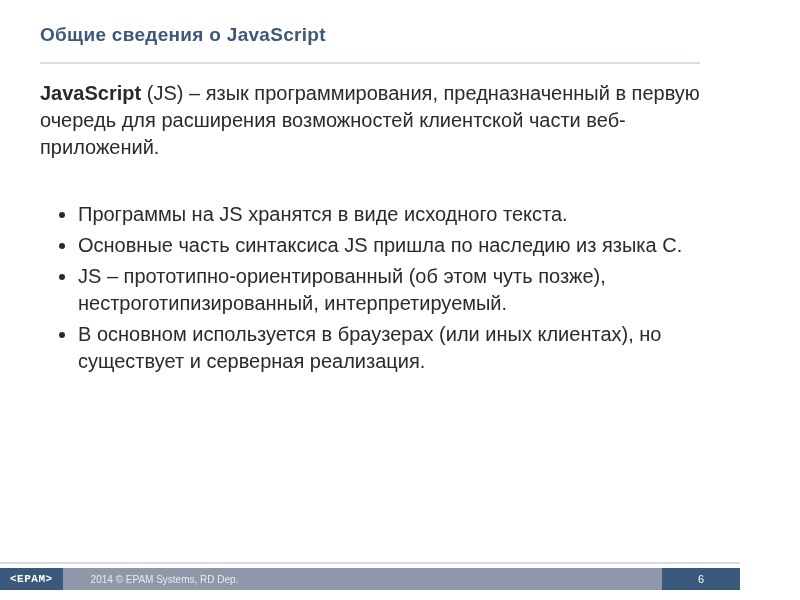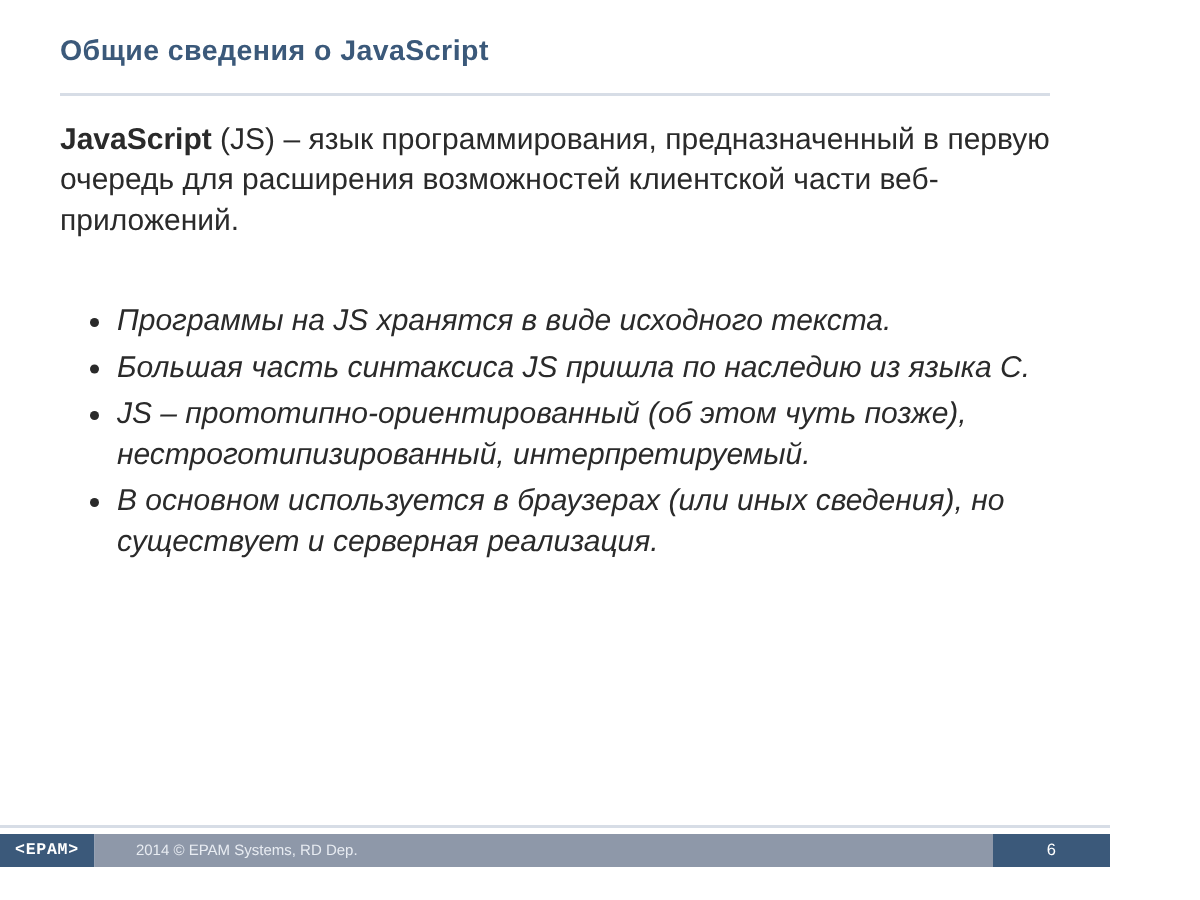--- a/index.html
+++ b/index.html
@@ -5,23 +5,23 @@
   * { margin: 0; padding: 0; box-sizing: border-box; }
   html, body { width: 800px; height: 600px; overflow: hidden; font-family: Verdana, Arial, sans-serif; background: #fff; }
   .slide { width: 740px; height: 600px; position: relative; display: flex; flex-direction: column; }
   .header { padding: 24px 40px 10px 40px; }
   .title { color: #3b597a; font-size: 19px; font-weight: bold; letter-spacing: 0.3px; }
   .hr { height: 2px; background: #d7dde6; margin: 6px 40px 0 40px; }
   .content { padding: 16px 28px 0 40px; color: #2a2a2a; font-size: 20px; line-height: 1.35; }
   .definition { margin-bottom: 40px; }
   .definition .bold { font-weight: bold; }
   .subhead { margin-bottom: 6px; }
-  ul.bullets { list-style: disc; padding-left: 38px; font-style: italic; }
+  ul.bullets { list-style: disc; padding-left: 38px; }
   ul.bullets li { margin-bottom: 4px; }
-  .footer { position: absolute; bottom: 16px; left: 0; right: 0; height: 34px; }
+  .footer { position: absolute; bottom: 4px; left: 0; right: 0; height: 34px; }
   .footer-top-line { height: 2px; background: #d7dde6; margin: 0 0 4px 0; }
   .footer-bar { display: flex; align-items: stretch; height: 22px; }
   .logo-box { background: #3b597a; color: #fff; font-weight: bold; font-size: 11px; display: flex; align-items: center; padding: 0 10px; letter-spacing: 0.5px; font-family: "Courier New", monospace; }
   .footer-mid { flex: 1; background: #8e98a9; color: #e8ecf2; font-size: 10px; display: flex; align-items: center; padding: 0 28px; }
   .page-box { background: #3b597a; color: #fff; font-size: 11px; display: flex; align-items: center; padding: 0 36px 0 36px; }
 </style>
 </head>
 <body>
 
 <div class="slide">
@@ -31,23 +31,23 @@
   </div>
   <div class="hr"></div>
 
   <div class="content">
     <p class="definition">
       <span class="bold">JavaScript</span><span> (JS) – язык программирования, предназначенный в первую очередь для расширения возможностей клиентской части веб-приложений.</span>
     </p>
 
     <ul class="bullets">
       <li>Программы на JS хранятся в виде исходного текста.</li>
-      <li>Большая часть синтаксиса JS пришла по наследию из языка C.</li>
+      <li>Основные часть синтаксиса JS пришла по наследию из языка C.</li>
       <li>JS – прототипно-ориентированный (об этом чуть позже), нестроготипизированный, интерпретируемый.</li>
-      <li>В основном используется в браузерах (или иных сведения), но существует и серверная реализация.</li>
+      <li>В основном используется в браузерах (или иных клиентах), но существует и серверная реализация.</li>
     </ul>
   </div>
 
   <div class="footer">
     <div class="footer-top-line"></div>
     <div class="footer-bar">
       <div class="logo-box">&lt;EPAM&gt;</div>
       <div class="footer-mid">2014 © EPAM Systems, RD Dep.</div>
       <div class="page-box">6</div>
     </div>

